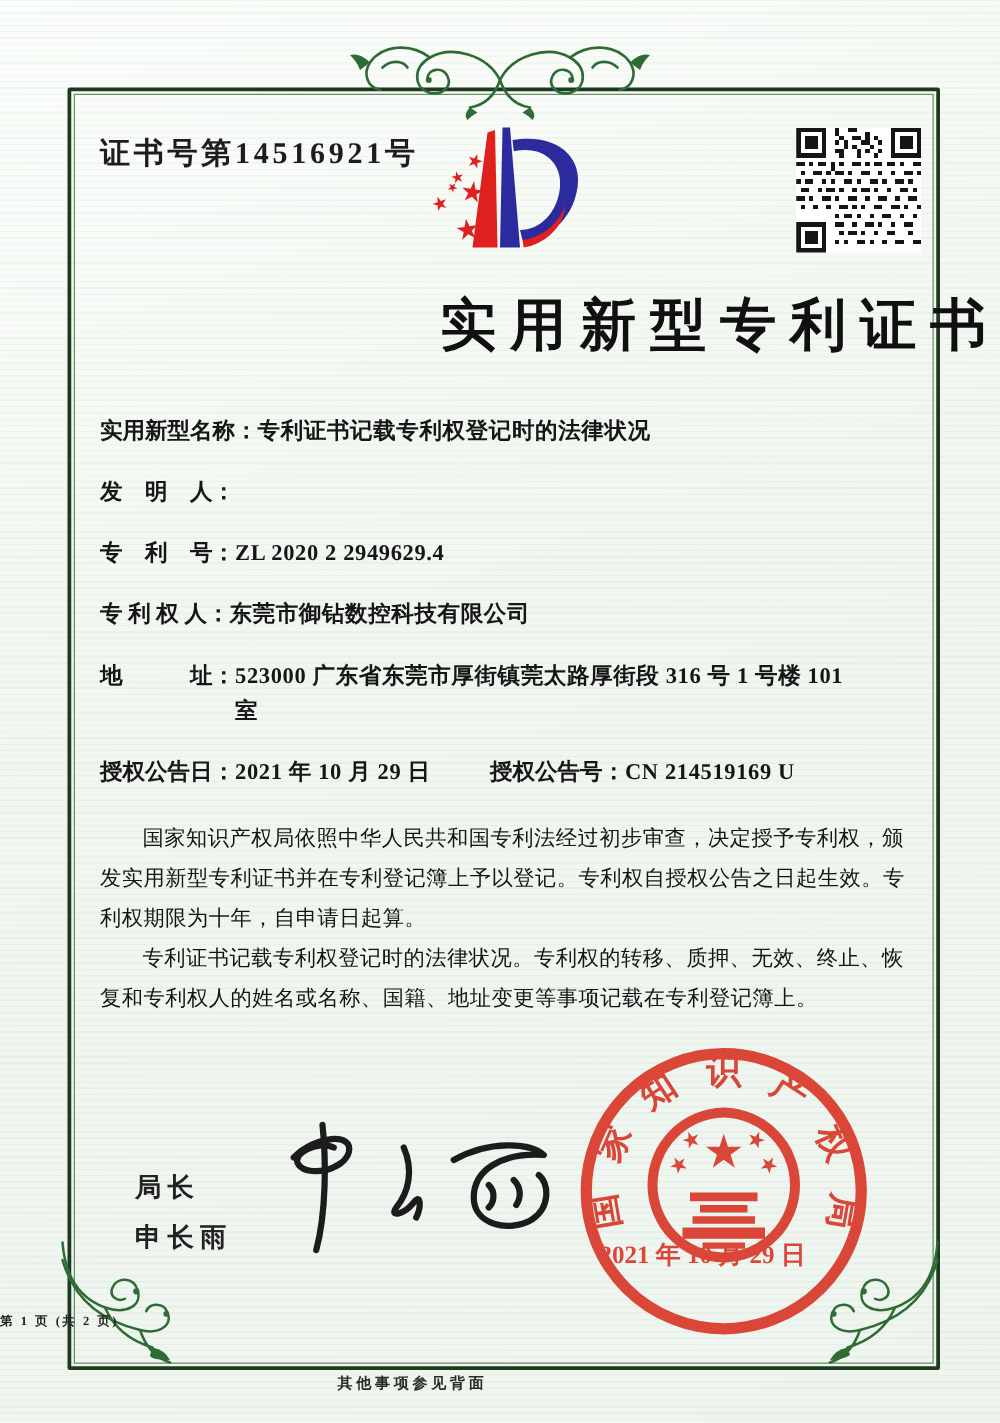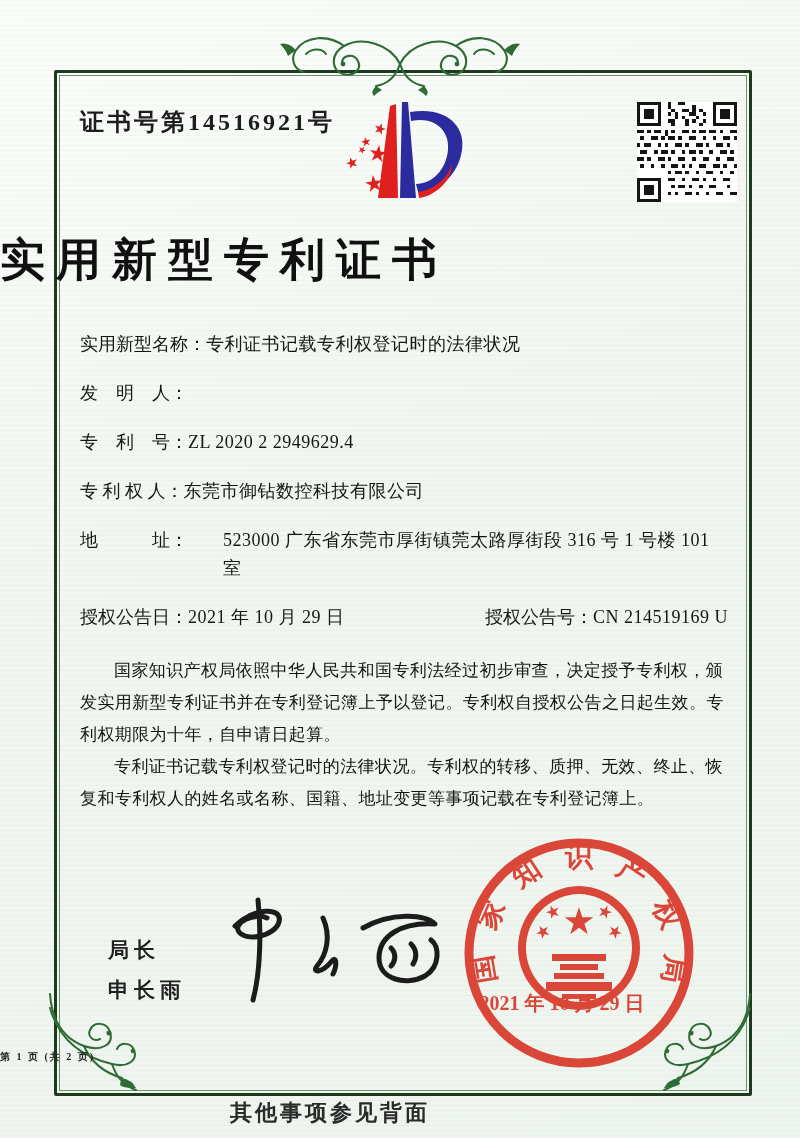--- a/index.html
+++ b/index.html
@@ -22,45 +22,45 @@
   .corner{position:absolute;width:96px;height:104px;}
   .corner.br{right:46px;bottom:42px;}
   .corner.bl{left:46px;bottom:42px;transform:scaleX(-1);}
   .cert-no{
     position:absolute;left:80px;top:106px;font-size:24px;font-weight:700;
     letter-spacing:3px;color:#1d1d1d;
   }
   .logo{position:absolute;left:328px;top:90px;width:148px;height:128px;}
   .qr{position:absolute;left:637px;top:102px;width:100px;height:100px;}
   .title{
-    position:absolute;left:0;top:230px;width:800px;text-align:left;
+    position:absolute;left:0;top:230px;width:800px;text-align:right;
     font-size:45px;font-weight:700;letter-spacing:11px;color:#101010;
   }
   .content{position:absolute;left:80px;top:330px;width:648px;}
   .frow{display:flex;align-items:flex-start;line-height:28px;margin-bottom:21px;
-    font-size:18px;font-weight:400;color:#161616;justify-content:space-between;}
+    font-size:18px;font-weight:700;color:#161616;}
   .frow .lbl{flex:none;white-space:pre;}
   .frow .val{flex:1;letter-spacing:.5px;}
   .grant-row{display:flex;margin-top:12px;}
   .grant-row .half{flex:none;}
   .grant-row .half.left{width:312px;}
   .paras{margin-top:24px;font-size:17px;line-height:1.88;letter-spacing:.4px;
     color:#141414;font-weight:500;}
   .paras p{margin:0;text-indent:2em;}
   .sig-block{position:absolute;left:108px;top:930px;font-size:21px;font-weight:700;
     letter-spacing:5px;color:#222;line-height:40px;}
   .sig-hand{position:absolute;left:195px;top:892px;width:255px;height:118px;}
   .seal{position:absolute;left:462px;top:836px;width:236px;height:236px;opacity:.93;}
   .page-num{
     position:absolute;left:0;top:1050px;width:800px;
     font-size:10px;font-weight:600;letter-spacing:2px;color:#222;
   }
   .back-note{
     position:absolute;left:0;top:1098px;width:660px;text-align:center;
-    font-size:22px;font-weight:600;letter-spacing:3px;color:#2a2a2a;
+    font-size:12px;font-weight:600;letter-spacing:3px;color:#2a2a2a;
   }
 </style>
 </head>
 <body>
 
 <div>
 
   <div class="frame"></div>
 
   <svg class="ornament-top" viewBox="0 0 320 78">

